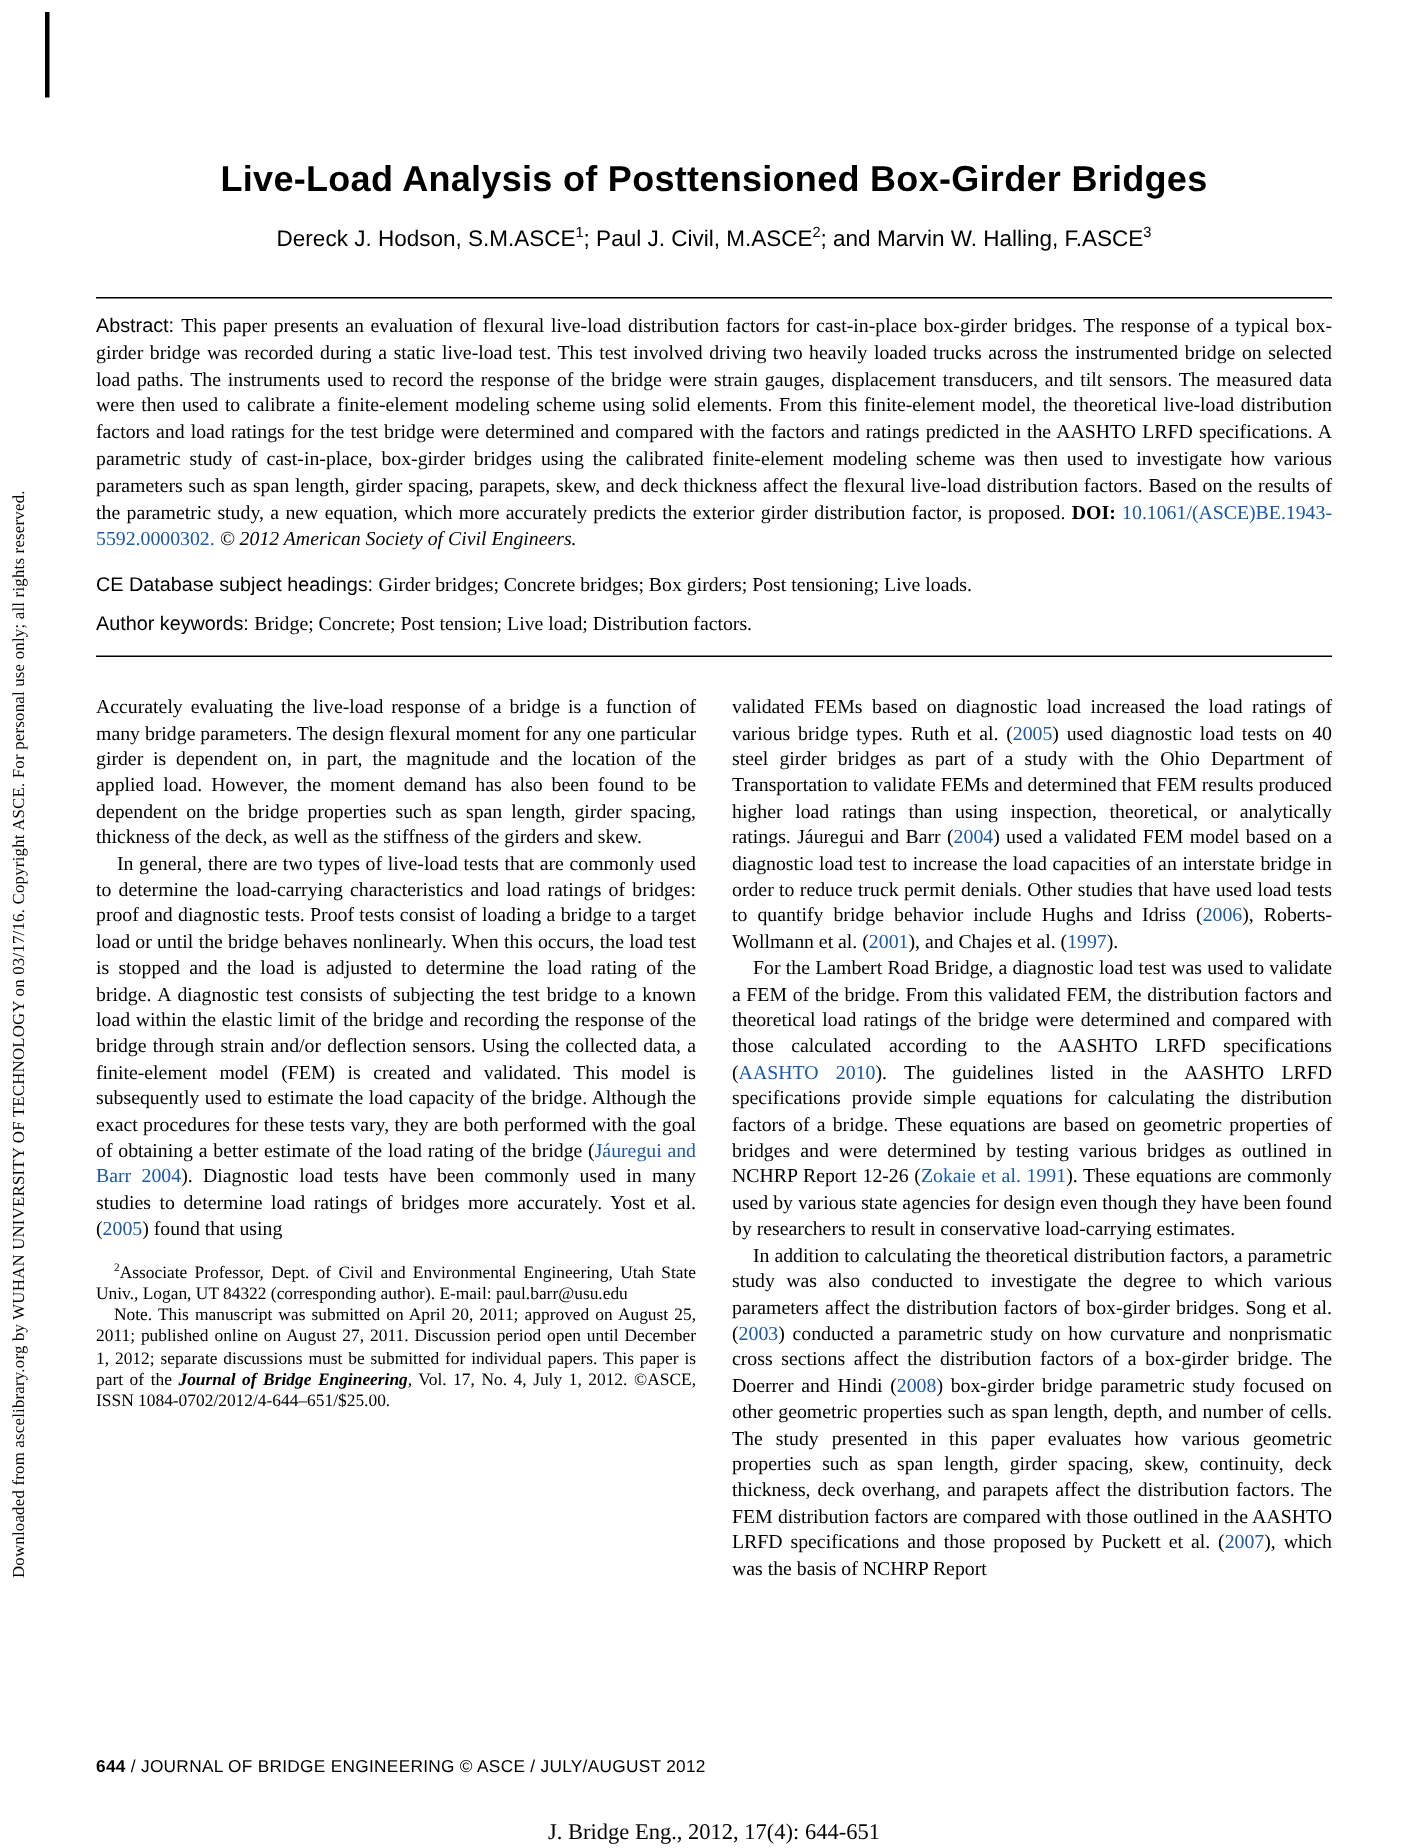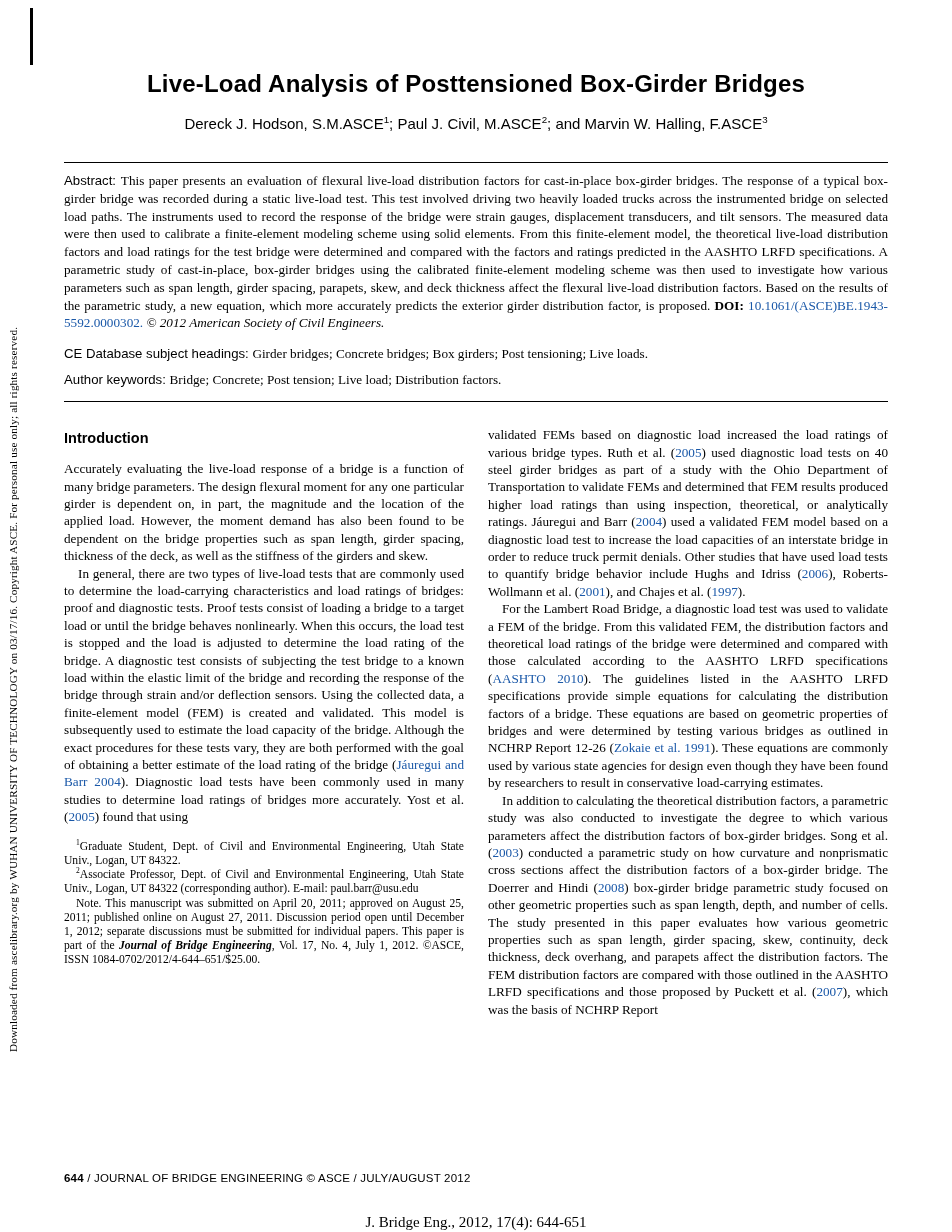--- a/index.html
+++ b/index.html
@@ -33,21 +33,21 @@
     position: absolute;
     left: 64px; top: 0;
     width: 824px;
   }
   .title {
     font-family: "Liberation Sans", sans-serif;
     font-weight: bold;
     font-size: 24px;
     text-align: center;
     margin: 0;
-    padding-top: 70px;
+    padding-top: 106px;
     letter-spacing: 0.2px;
   }
   .authors {
     font-family: "Liberation Sans", sans-serif;
     font-size: 15px;
     text-align: center;
     margin-top: 17px;
   }
   .authors sup { font-size: 10px; }
   .rule { height: 0; border-top: 1.4px solid #000; }
@@ -136,28 +136,26 @@
 
     <p class="meta-line"><span class="seg seg-label">CE Database subject headings: </span><span class="seg">Girder bridges; Concrete bridges; Box girders; Post tensioning; Live loads.</span></p>
 
     <p class="meta-line"><span class="seg seg-label">Author keywords: </span><span class="seg">Bridge; Concrete; Post tension; Live load; Distribution factors.</span></p>
 
     <div class="rule rule-bottom"></div>
 
     <div class="columns">
 
       <div class="col">
-        <h2 class="section-heading">Introduction</h2>
 
         <p class="body-para no-indent"><span class="seg">Accurately evaluating the live-load response of a bridge is a function of many bridge parameters. The design flexural moment for any one particular girder is dependent on, in part, the magnitude and the location of the applied load. However, the moment demand has also been found to be dependent on the bridge properties such as span length, girder spacing, thickness of the deck, as well as the stiffness of the girders and skew.</span></p>
 
         <p class="body-para"><span class="seg">In general, there are two types of live-load tests that are commonly used to determine the load-carrying characteristics and load ratings of bridges: proof and diagnostic tests. Proof tests consist of loading a bridge to a target load or until the bridge behaves nonlinearly. When this occurs, the load test is stopped and the load is adjusted to determine the load rating of the bridge. A diagnostic test consists of subjecting the test bridge to a known load within the elastic limit of the bridge and recording the response of the bridge through strain and/or deflection sensors. Using the collected data, a finite-element model (FEM) is created and validated. This model is subsequently used to estimate the load capacity of the bridge. Although the exact procedures for these tests vary, they are both performed with the goal of obtaining a better estimate of the load rating of the bridge (</span><span class="seg seg-l">Jáuregui and Barr 2004</span><span class="seg">). Diagnostic load tests have been commonly used in many studies to determine load ratings of bridges more accurately. Yost et al. (</span><span class="seg seg-l">2005</span><span class="seg">) found that using</span></p>
 
         <div class="footnotes">
-          <p class="footnote"><sup class="seg seg-sup">1</sup><span class="seg">Graduate Student, Dept. of Civil and Environmental Engineering, Utah State Univ., Logan, UT 84322.</span></p>
           <p class="footnote"><sup class="seg seg-sup">2</sup><span class="seg">Associate Professor, Dept. of Civil and Environmental Engineering, Utah State Univ., Logan, UT 84322 (corresponding author). E-mail: paul.barr@usu.edu</span></p>
           <p class="footnote"><span class="seg">Note. This manuscript was submitted on April 20, 2011; approved on August 25, 2011; published online on August 27, 2011. Discussion period open until December 1, 2012; separate discussions must be submitted for individual papers. This paper is part of the </span><span class="seg seg-bi">Journal of Bridge Engineering</span><span class="seg">, Vol. 17, No. 4, July 1, 2012. ©ASCE, ISSN 1084-0702/2012/4-644–651/$25.00.</span></p>
         </div>
       </div>
 
       <div class="col">
         <p class="body-para no-indent"><span class="seg">validated FEMs based on diagnostic load increased the load ratings of various bridge types. Ruth et al. (</span><span class="seg seg-l">2005</span><span class="seg">) used diagnostic load tests on 40 steel girder bridges as part of a study with the Ohio Department of Transportation to validate FEMs and determined that FEM results produced higher load ratings than using inspection, theoretical, or analytically ratings. Jáuregui and Barr (</span><span class="seg seg-l">2004</span><span class="seg">) used a validated FEM model based on a diagnostic load test to increase the load capacities of an interstate bridge in order to reduce truck permit denials. Other studies that have used load tests to quantify bridge behavior include Hughs and Idriss (</span><span class="seg seg-l">2006</span><span class="seg">), Roberts-Wollmann et al. (</span><span class="seg seg-l">2001</span><span class="seg">), and Chajes et al. (</span><span class="seg seg-l">1997</span><span class="seg">).</span></p>
 
         <p class="body-para"><span class="seg">For the Lambert Road Bridge, a diagnostic load test was used to validate a FEM of the bridge. From this validated FEM, the distribution factors and theoretical load ratings of the bridge were determined and compared with those calculated according to the AASHTO LRFD specifications (</span><span class="seg seg-l">AASHTO 2010</span><span class="seg">). The guidelines listed in the AASHTO LRFD specifications provide simple equations for calculating the distribution factors of a bridge. These equations are based on geometric properties of bridges and were determined by testing various bridges as outlined in NCHRP Report 12-26 (</span><span class="seg seg-l">Zokaie et al. 1991</span><span class="seg">). These equations are commonly used by various state agencies for design even though they have been found by researchers to result in conservative load-carrying estimates.</span></p>
 

